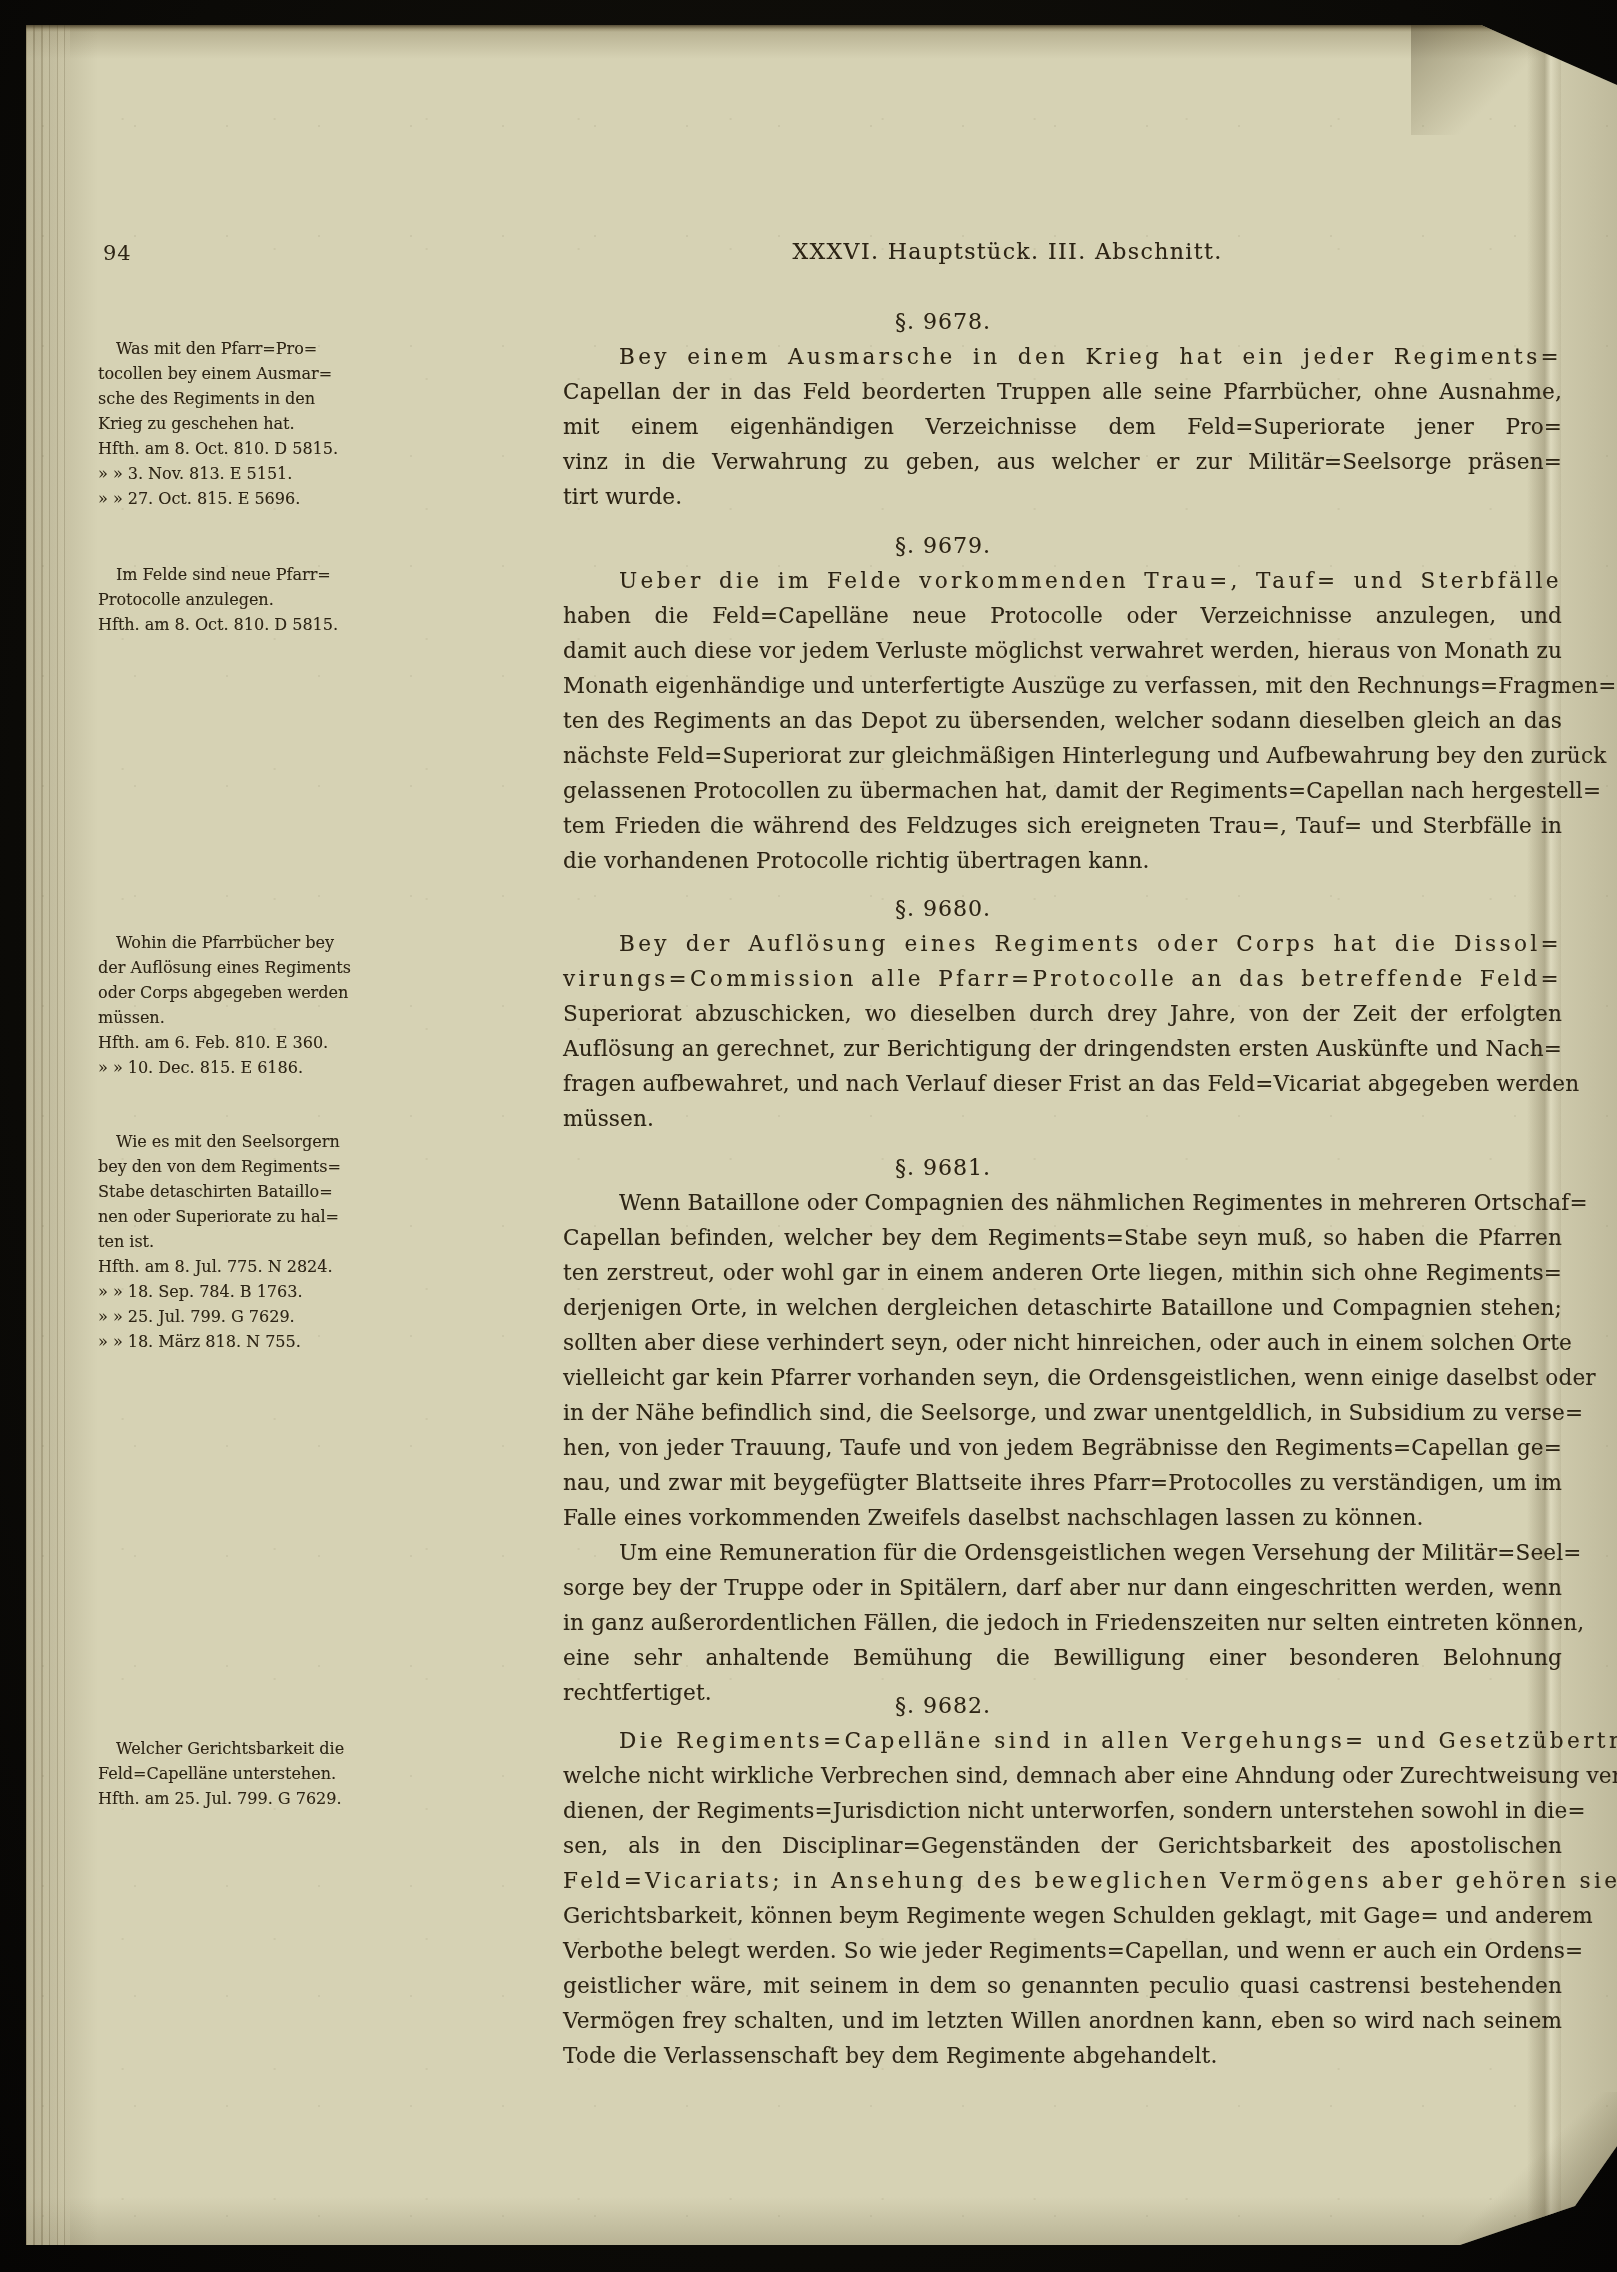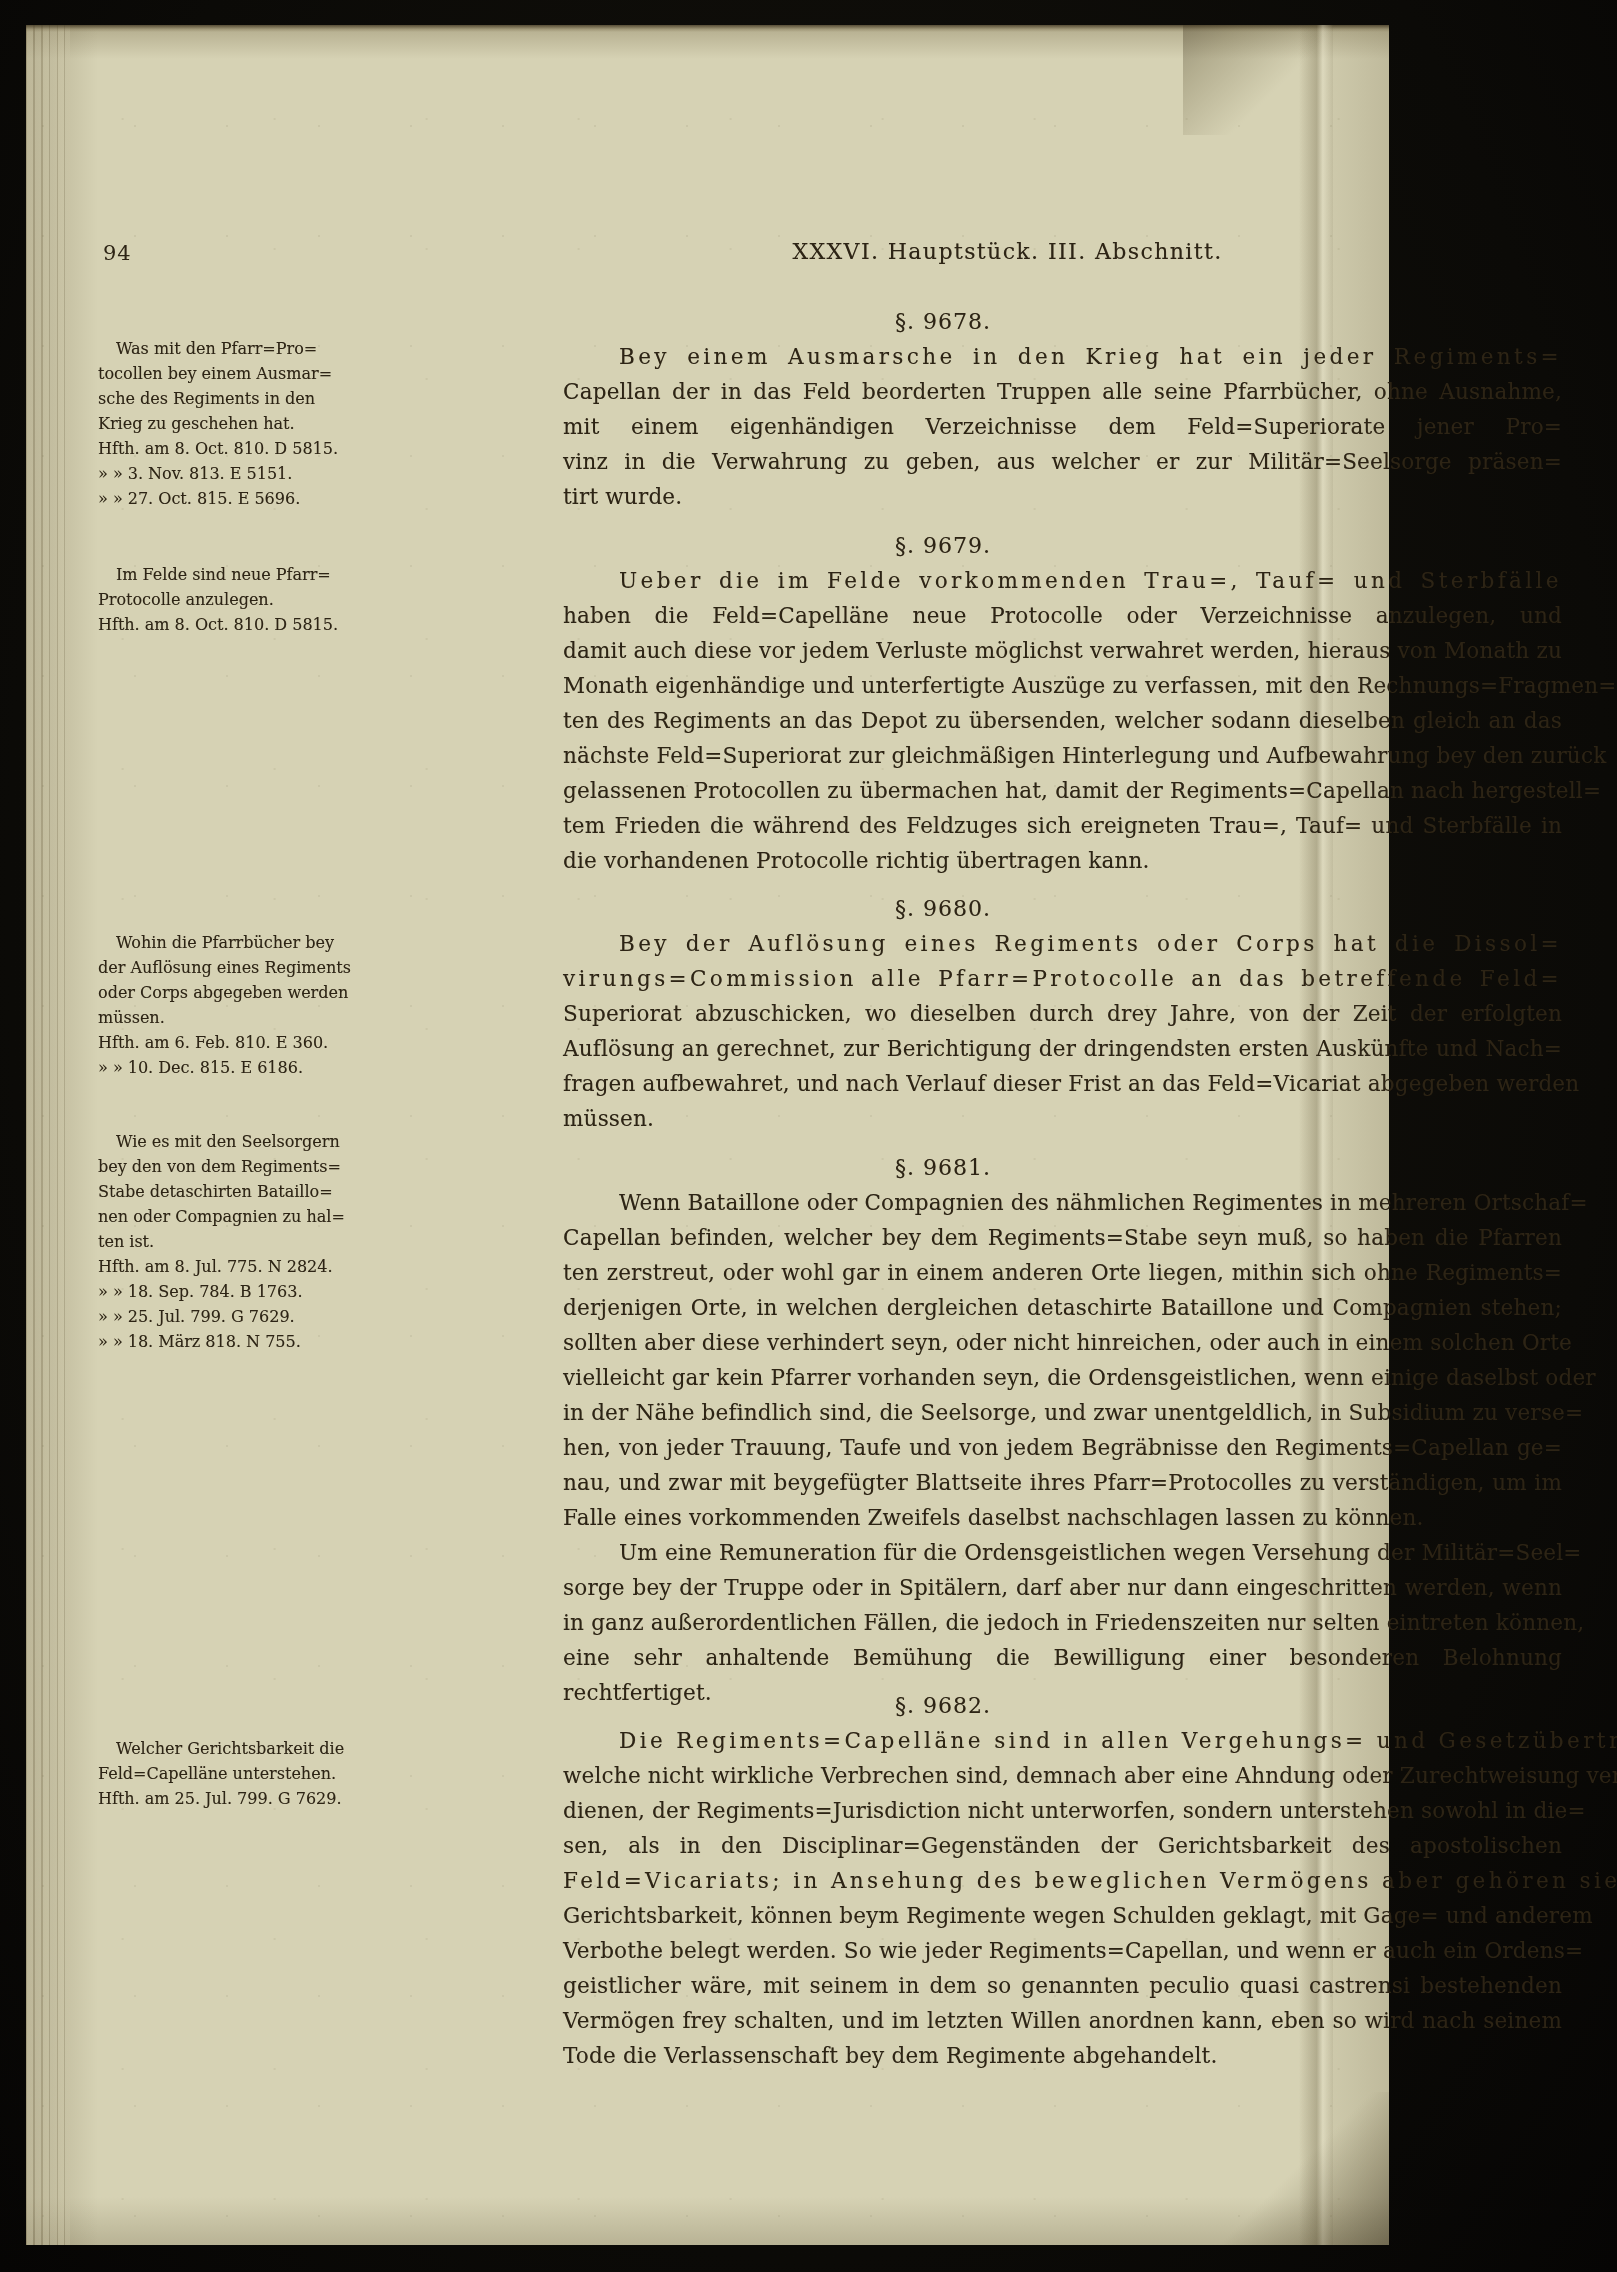--- a/index.html
+++ b/index.html
@@ -8,30 +8,29 @@
     background:#0b0a07;
     position:relative;
     font-family:"DejaVu Serif", serif;
     overflow:hidden;
   }
   .scan-bg{
     position:absolute;inset:0;
     background:radial-gradient(ellipse at 50% 40%, #14120c 0%, #0b0a07 70%, #060504 100%);
   }
   .page{
-    position:absolute;left:26px;top:25px;width:1323px;height:2220px;
+    position:absolute;left:26px;top:25px;width:1591px;height:2220px;
     background:
       linear-gradient(90deg, rgba(100,90,60,.30) 0px, rgba(100,90,60,0) 72px),
       linear-gradient(270deg, rgba(110,100,70,.22) 0px, rgba(110,100,70,0) 91px),
       linear-gradient(180deg, rgba(118,106,73,.38) 0px, rgba(118,106,73,0) 34px),
       linear-gradient(0deg, rgba(108,98,68,.28) 0px, rgba(108,98,68,0) 48px),
       #d6d2b4;
     clip-path: polygon(0 0, 1455px 0, 1591px 60px, 1591px 2121px, 1549px 2181px, 1434px 2220px, 0 2220px);
     color:#2d2415;
-    padding-left:40px;
   }
   .page::after{
     content:"";position:absolute;inset:0;pointer-events:none;
     background-image:
       radial-gradient(rgba(110,100,60,.35) 0.5px, transparent 1.2px),
       radial-gradient(rgba(90,85,55,.28) 0.5px, transparent 1px);
     background-size:152px 130px, 92px 110px;
     background-position:20.6px 29px, 63px 46px;
     opacity:.45;
   }
@@ -184,21 +183,21 @@
         <div class="nline">der Auflösung eines Regiments</div>
         <div class="nline">oder Corps abgegeben werden</div>
         <div class="nline">müssen.</div>
         <div class="ref">Hfth. am 6. Feb. 810. E 360.</div>
         <div class="ref">»   » 10. Dec. 815. E 6186.</div>
       </div>
       <div class="note" style="top: 1104px;">
         <div class="nline first">Wie es mit den Seelsorgern</div>
         <div class="nline">bey den von dem Regiments=</div>
         <div class="nline">Stabe detaschirten Bataillo=</div>
-        <div class="nline">nen oder Compagnien zu hal=</div>
+        <div class="nline">nen oder Superiorate zu hal=</div>
         <div class="nline">ten ist.</div>
         <div class="ref">Hfth. am 8. Jul. 775. N 2824.</div>
         <div class="ref">»   » 18. Sep. 784. B 1763.</div>
         <div class="ref">»   » 25. Jul. 799. G 7629.</div>
         <div class="ref">»   » 18. März 818. N 755.</div>
       </div>
       <div class="note" style="top: 1711px;">
         <div class="nline first">Welcher Gerichtsbarkeit die</div>
         <div class="nline">Feld=Capelläne unterstehen.</div>
         <div class="ref">Hfth. am 25. Jul. 799. G 7629.</div>

